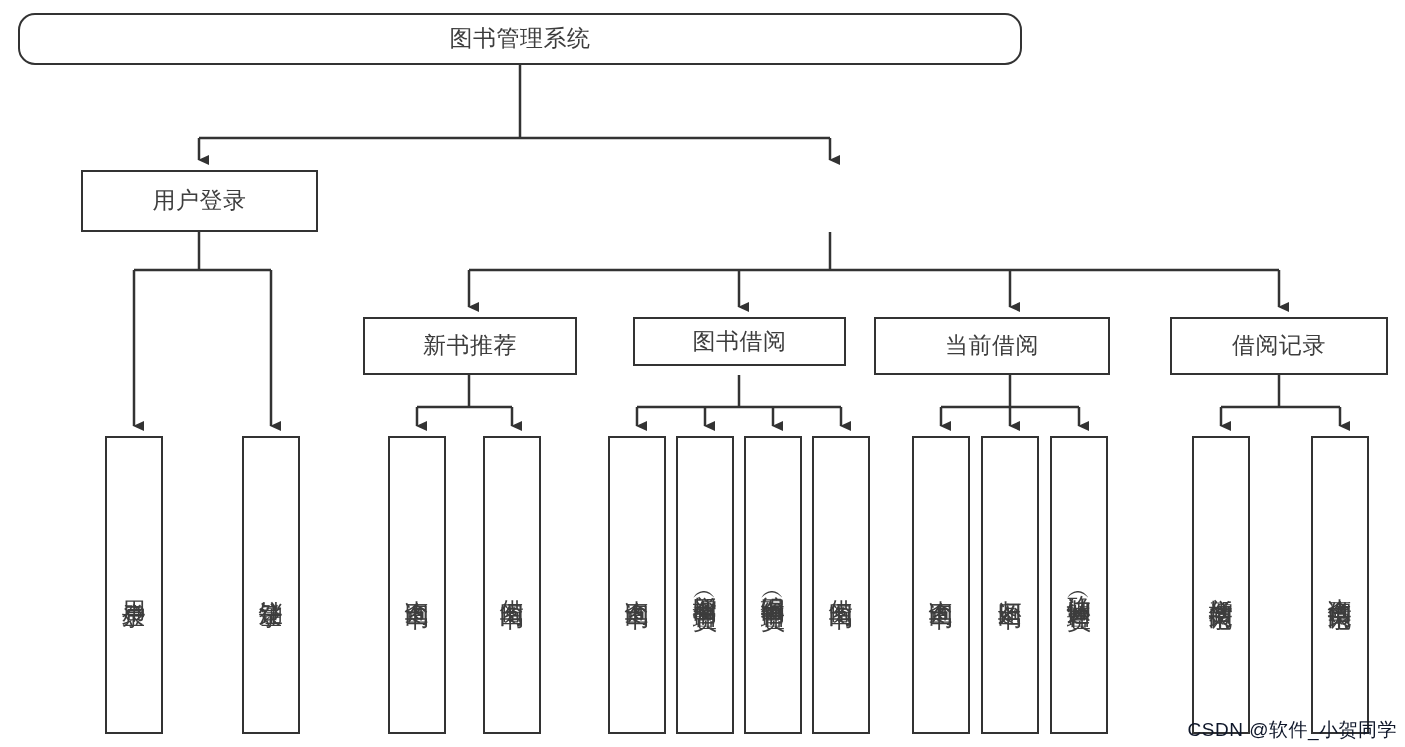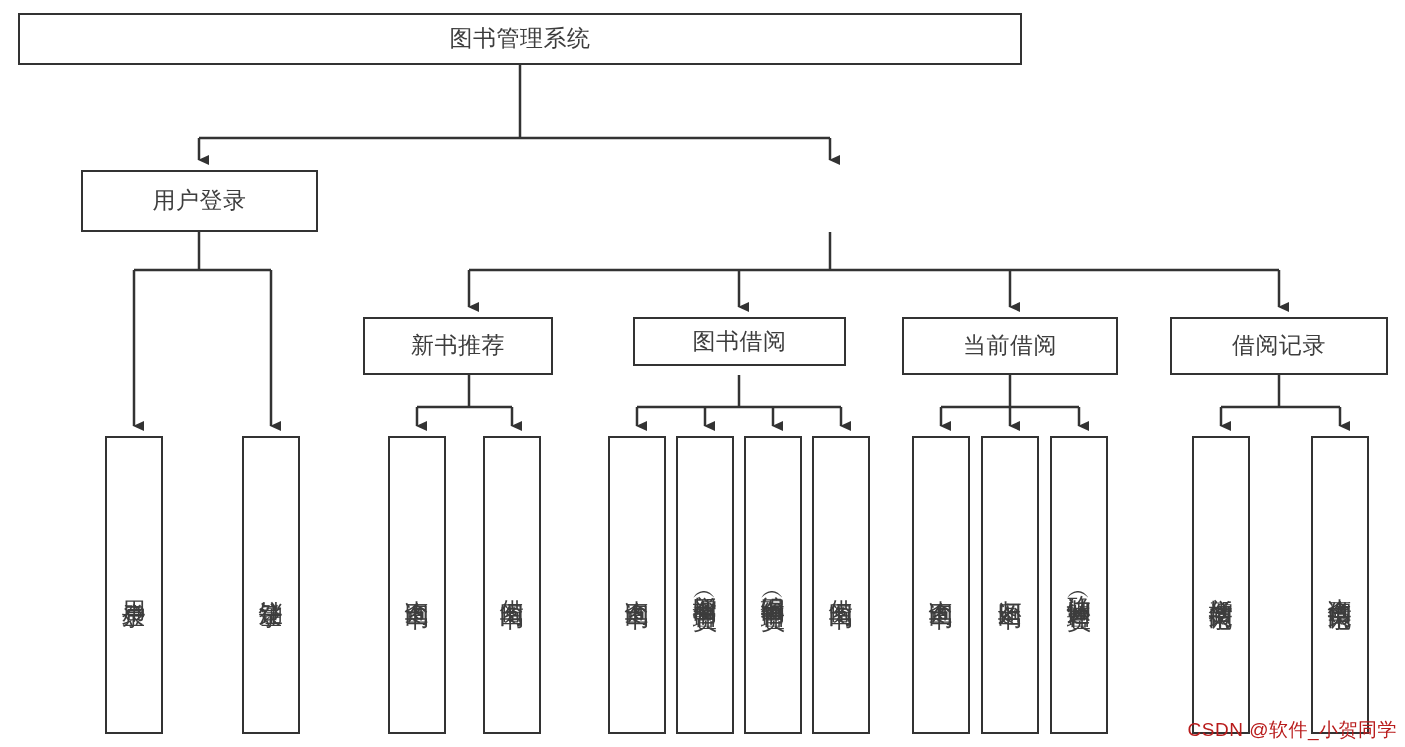--- a/index.html
+++ b/index.html
@@ -57,21 +57,21 @@
     line-height: 1.22;
     letter-spacing: 2px;
     white-space: nowrap;
     color: #3d3d3d;
   }
   #watermark {
     position: absolute;
     right: 8px;
     bottom: 4px;
     font-size: 19px;
-    color: #b91c1c;
+    color: #0f172a;
     letter-spacing: 0.5px;
     white-space: nowrap;
     font-family: "Liberation Sans", "DejaVu Sans", sans-serif;
   }
 </style>
 </head>
 <body>
 
 <div id="diagram-canvas">
 
@@ -120,35 +120,35 @@
       <path d="M1010,407 L1010,426" marker-end="url(#arrowhead)"></path>
       <path d="M1079,407 L1079,426" marker-end="url(#arrowhead)"></path>
 
       <path d="M1279,375 L1279,407"></path>
       <path d="M1221,407 L1340,407"></path>
       <path d="M1221,407 L1221,426" marker-end="url(#arrowhead)"></path>
       <path d="M1340,407 L1340,426" marker-end="url(#arrowhead)"></path>
     </g>
   </svg>
 
-  <div class="node horiz root" style="left:18px; top:13px; width:1004px; height:52px;">
+  <div class="node horiz root" style="left:18px; top:13px; width:1004px; height:52px;border-radius:17px;">
     <span class="node-label">图书管理系统</span>
   </div>
 
   <div class="node horiz" style="left:81px; top:170px; width:237px; height:62px;">
     <span class="node-label">用户登录</span>
   </div>
 
-  <div class="node horiz" style="left:363px; top:317px; width:190px; height:58px;">
+  <div class="node horiz" style="left:363px; top:317px; width:214px; height:58px;">
     <span class="node-label">新书推荐</span>
   </div>
   <div class="node horiz" style="left:633px; top:317px; width:213px; height:49px;">
     <span class="node-label">图书借阅</span>
   </div>
-  <div class="node horiz" style="left:902px; top:317px; width:216px; height:58px;">
+  <div class="node horiz" style="left:874px; top:317px; width:236px; height:58px;">
     <span class="node-label">当前借阅</span>
   </div>
   <div class="node horiz" style="left:1170px; top:317px; width:218px; height:58px;">
     <span class="node-label">借阅记录</span>
   </div>
 
   <div class="node leaf" style="left:105px; top:436px; width:58px; height:298px;">
     <span class="node-label">用户登录</span>
   </div>
   <div class="node leaf" style="left:242px; top:436px; width:58px; height:298px;">

